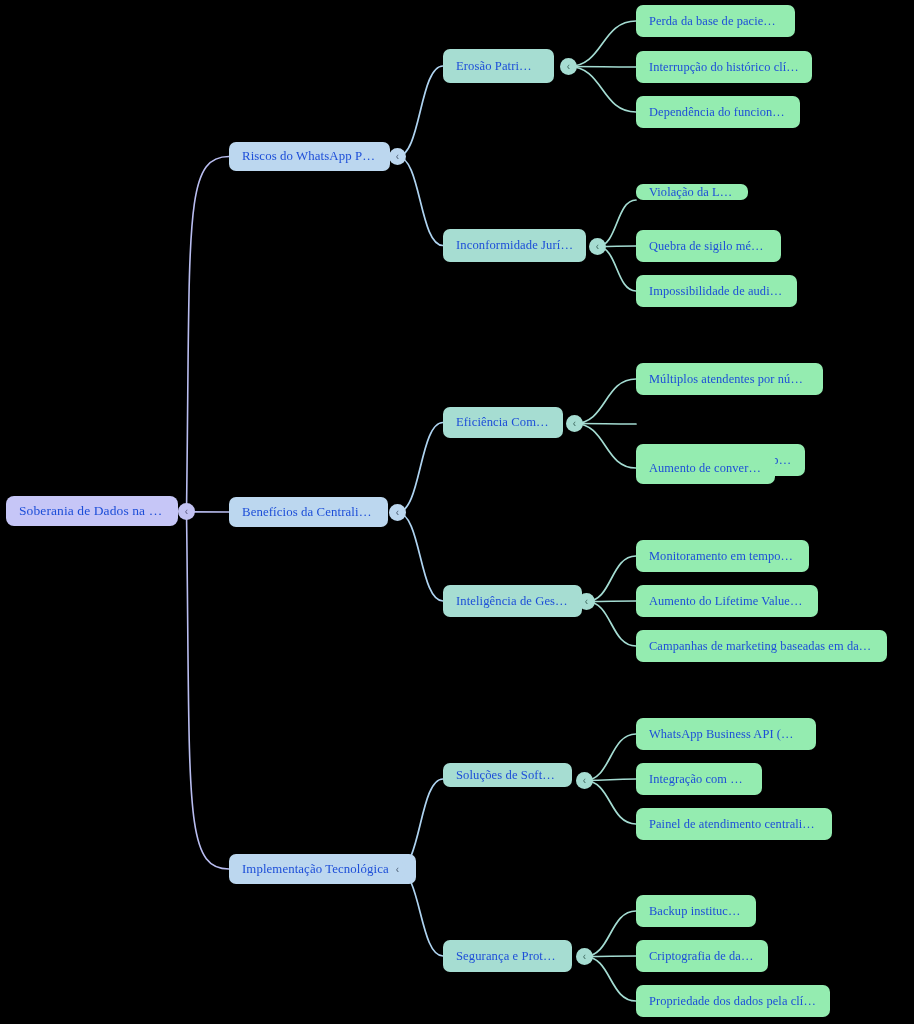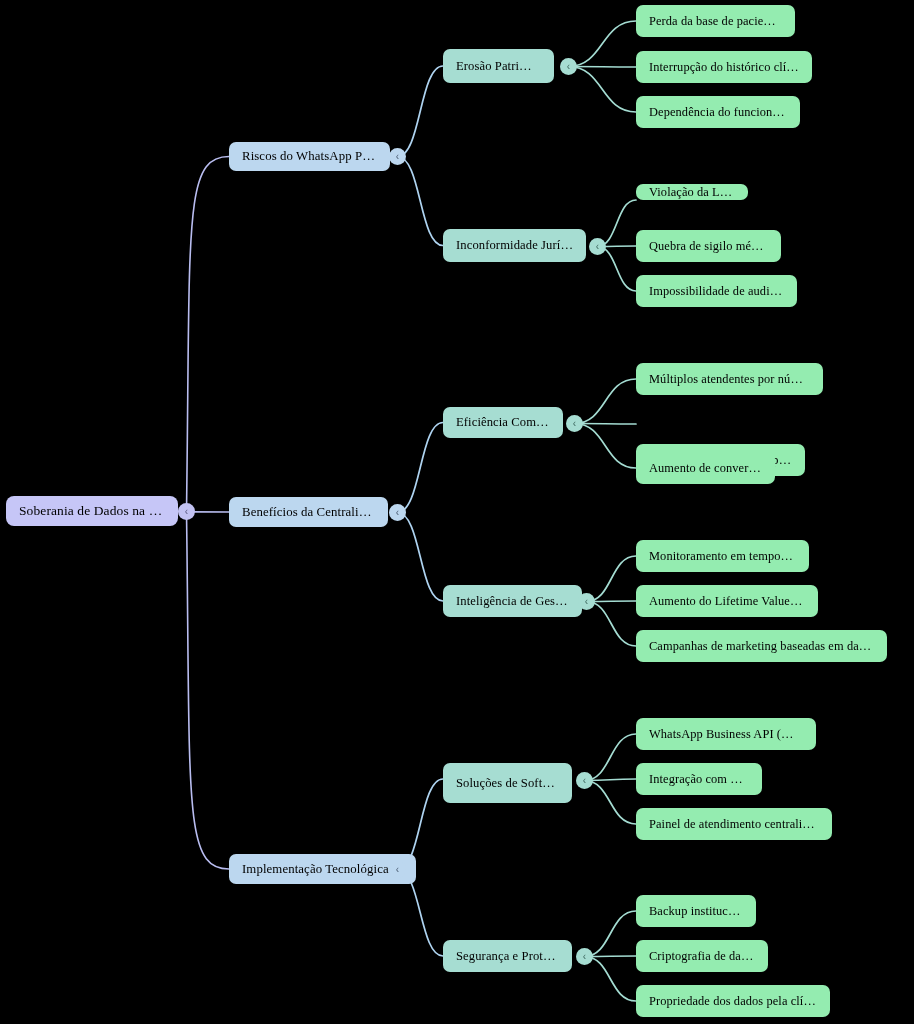--- a/index.html
+++ b/index.html
@@ -22,21 +22,21 @@
     width: 914px;
     height: 1024px;
     pointer-events: none;
   }
   .node {
     position: absolute;
     box-sizing: border-box;
     display: flex;
     align-items: center;
     border-radius: 7px;
-    color: #000000;
+    color: #1d4ed8;
     white-space: nowrap;
     letter-spacing: 0.1px;
   }
   .node-label {
     display: block;
     width: 100%;
     padding: 0 13px;
     overflow: hidden;
     text-overflow: ellipsis;
   }
@@ -170,21 +170,21 @@
       <div class="node lvl3" style="left: 636px; top: 585px; width: 182px; height: 32px;">
         <span class="node-label">Aumento do Lifetime Value (LTV)</span>
       </div>
       <div class="node lvl3" style="left: 636px; top: 630px; width: 251px; height: 32px;">
         <span class="node-label">Campanhas de marketing baseadas em dados</span>
       </div>
       <div class="node lvl1" style="left: 229px; top: 854px; width: 187px; height: 30px;">
         <span class="node-label">Implementação Tecnológica</span>
       </div>
       <div class="toggle t1" style="left: 389px; top: 861px;">‹</div>
-      <div class="node lvl2" style="left: 443px; top: 763px; width: 129px; height: 40px;">
+      <div class="node lvl2" style="left: 443px; top: 763px; width: 129px; height: 24px;">
         <span class="node-label">Soluções de Software</span>
       </div>
       <div class="toggle t2" style="left: 576px; top: 772px;">‹</div>
       <div class="node lvl3" style="left: 636px; top: 718px; width: 180px; height: 32px;">
         <span class="node-label">WhatsApp Business API (WABA)</span>
       </div>
       <div class="node lvl3" style="left: 636px; top: 763px; width: 126px; height: 32px;">
         <span class="node-label">Integração com CRM</span>
       </div>
       <div class="node lvl3" style="left: 636px; top: 808px; width: 196px; height: 32px; justify-content: flex-end;">

